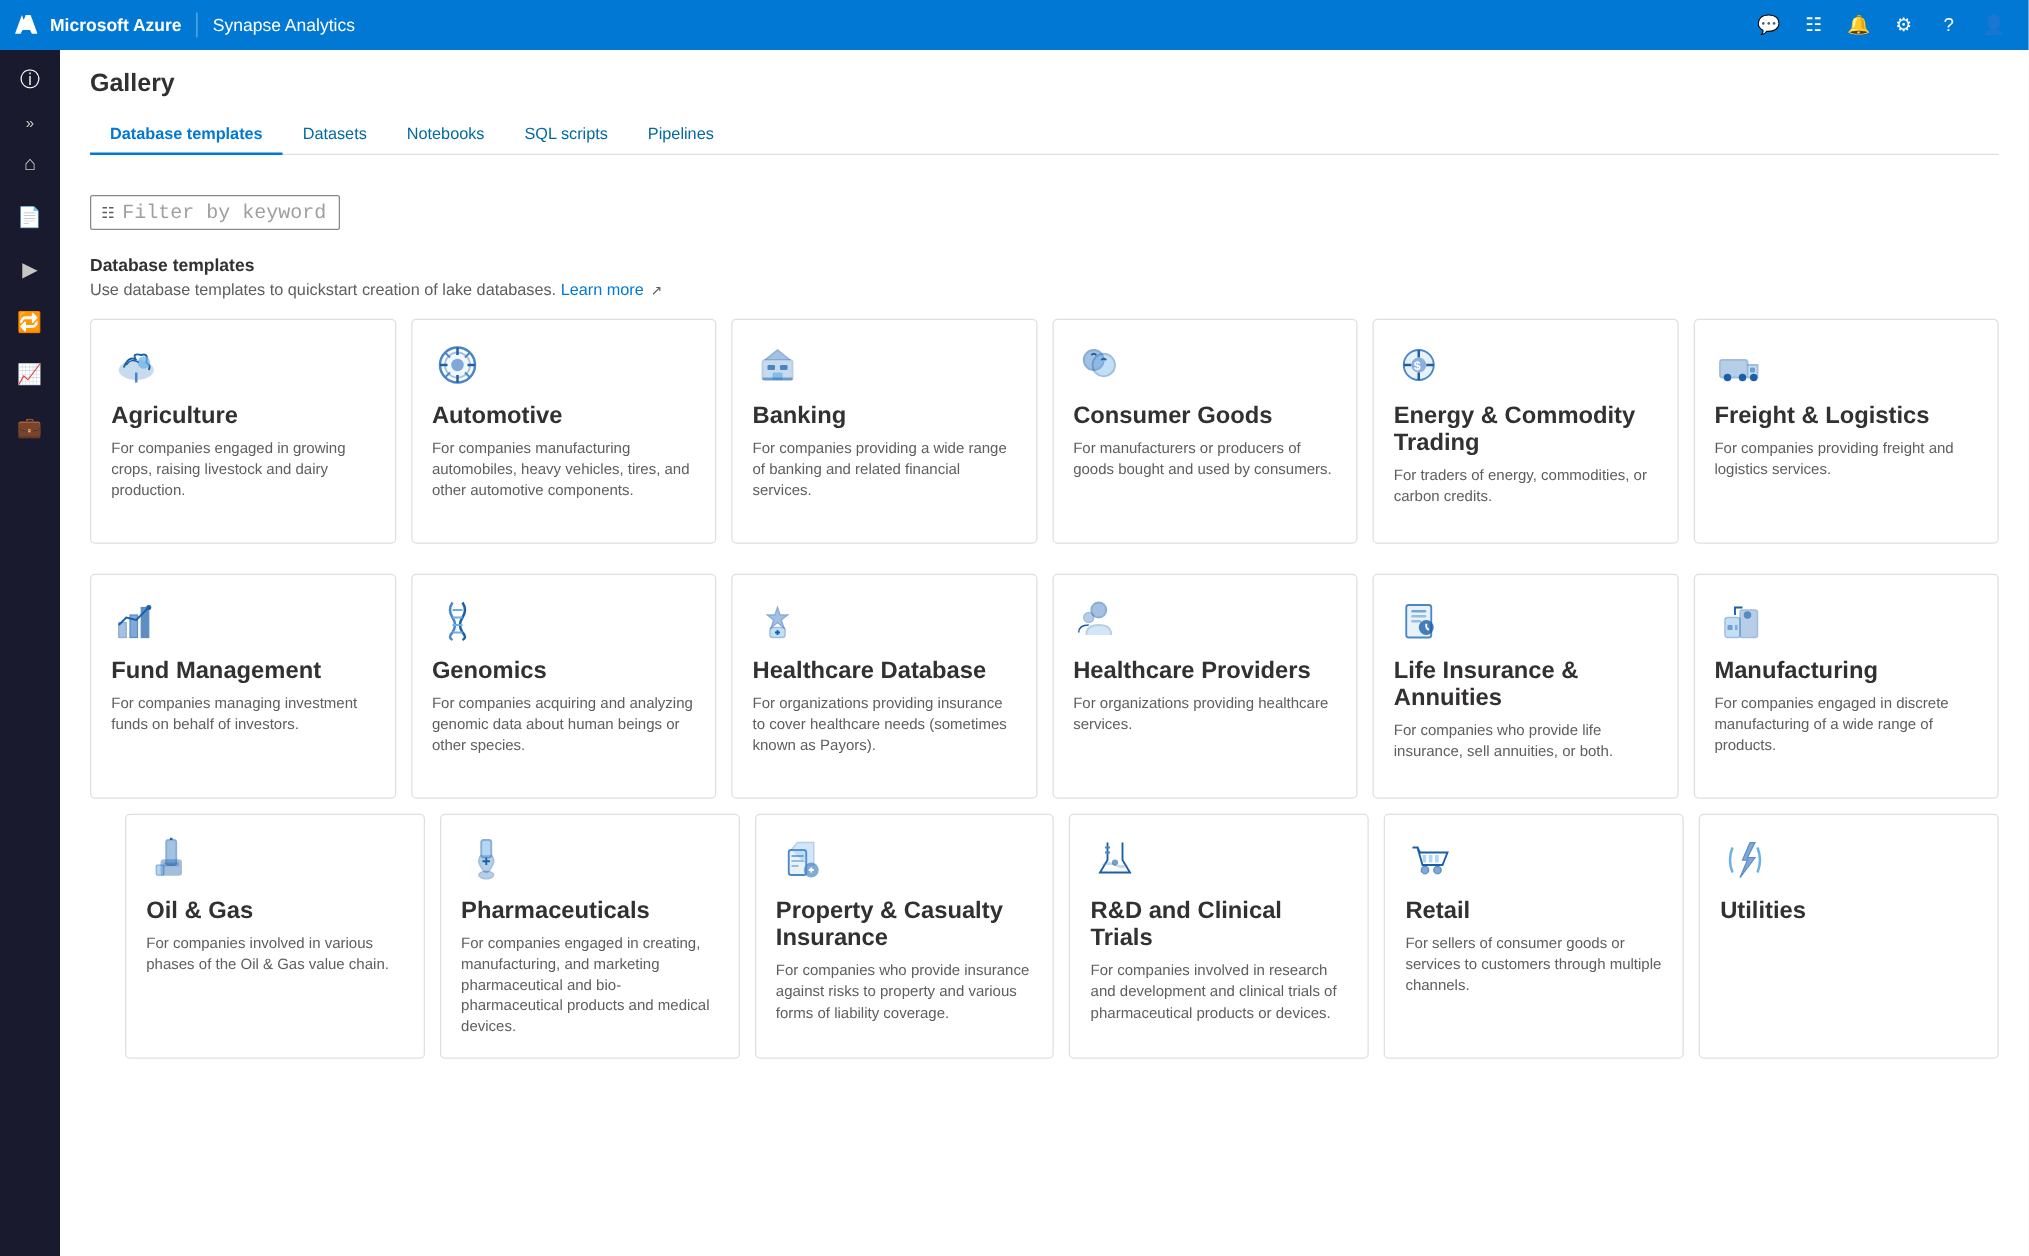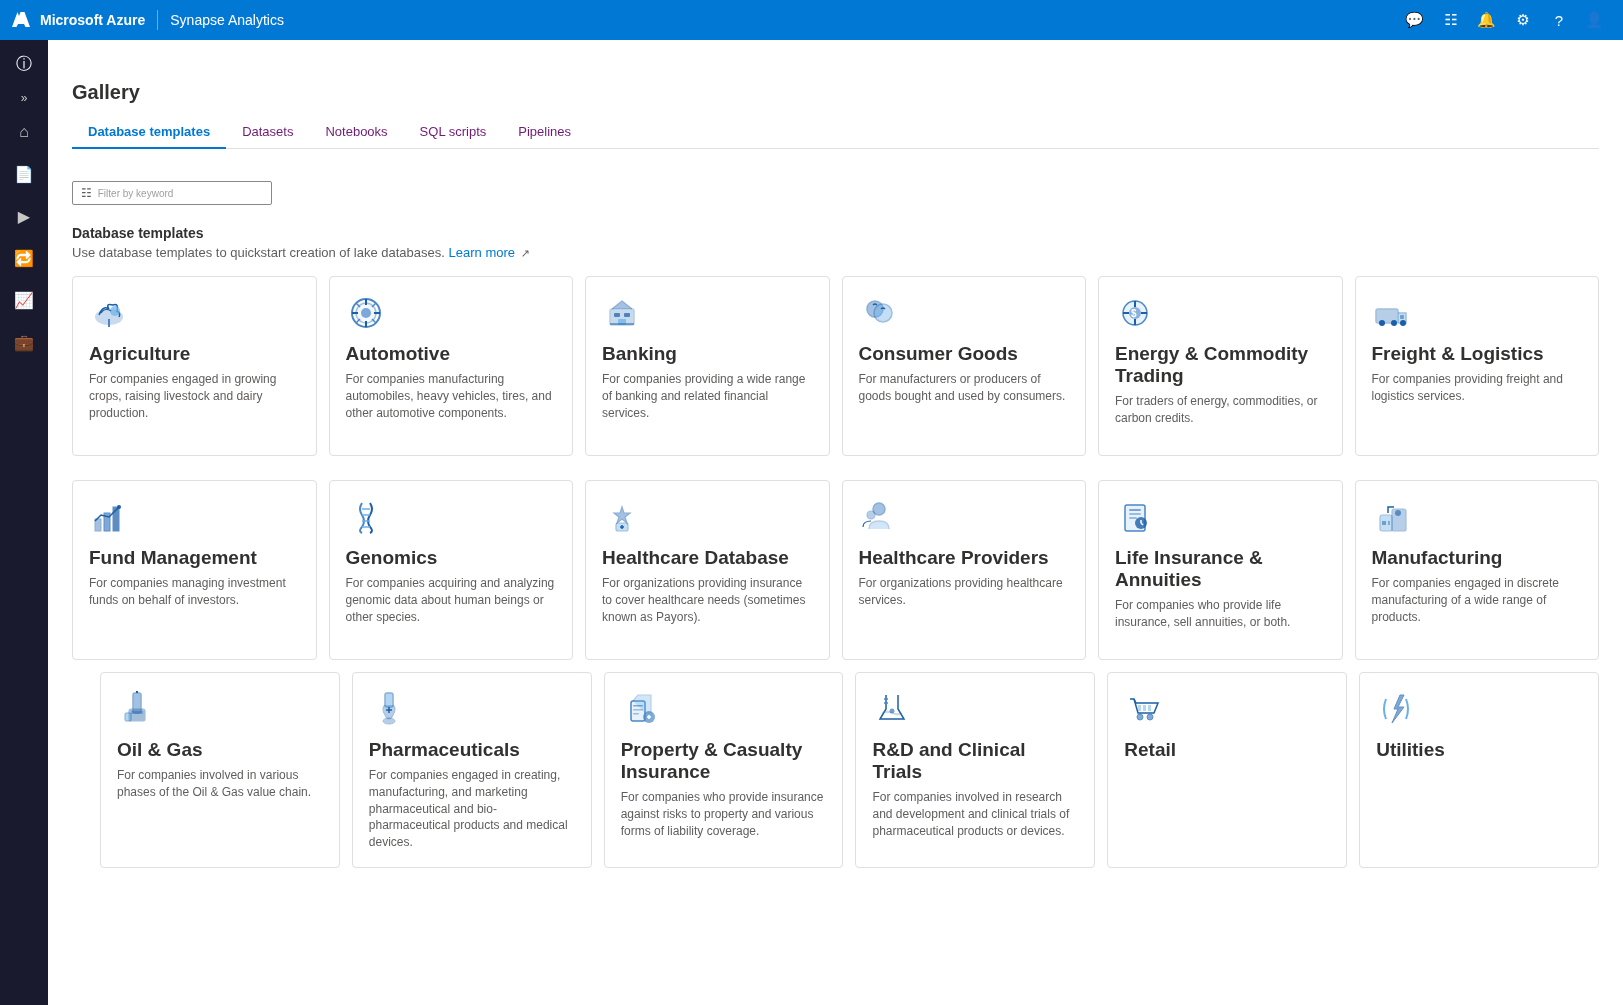--- a/index.html
+++ b/index.html
@@ -93,40 +93,39 @@
     
     .main {
       flex: 1;
       background: white;
       overflow-y: auto;
       padding: 0;
     }
 
     .page-header {
       padding: 16px 24px 16px 24px;
-      margin-top: 25px;
     }
     .page-title {
       font-size: 20px;
       font-weight: 600;
       color: #323130;
       margin-bottom: 12px;
     }
 
     
     .tabs {
       display: flex;
       border-bottom: 1px solid #e1dfdd;
       gap: 0;
     }
     .tab {
       padding: 8px 16px;
       cursor: pointer;
       font-size: 13px;
-      color: #701a75;
+      color: #0369a1;
       border-bottom: 2px solid transparent;
       margin-bottom: -1px;
     }
     .tab.active {
       color: #0078d4;
       border-bottom: 2px solid #0078d4;
       font-weight: 600;
     }
 
     
@@ -147,23 +146,24 @@
       border-radius: 2px;
       padding: 4px 8px;
       width: 200px;
       gap: 6px;
       background: white;
     }
     .filter-icon { color: #605e5c; font-size: 12px; }
     .filter-input {
       border: none;
       outline: none;
-      font-size: 10px;
+      font-size: 16px;
       color: #737373;
       width: 100%;
+      font-family: Liberation Mono, monospace;
     }
     .filter-input::placeholder { color: #a19f9d; }
 
     
     .section-heading {
       font-size: 14px;
       font-weight: 600;
       color: #323130;
       margin-bottom: 4px;
     }
@@ -544,20 +544,21 @@
               <path d="M4 8 L8 8 L12 22 L28 22 L32 12 L10 12" stroke="#1a5fa8" stroke-width="1.5" fill="none"></path>
               <path d="M10 12 L8 8" stroke="#1a5fa8" stroke-width="1.5"></path>
               <circle cx="14" cy="26" r="3" fill="#4a86c8" opacity="0.7" stroke="#1a5fa8" stroke-width="1"></circle>
               <circle cx="24" cy="26" r="3" fill="#4a86c8" opacity="0.7" stroke="#1a5fa8" stroke-width="1"></circle>
               <rect x="12" y="14" width="3" height="6" fill="#6ab0e8" opacity="0.5"></rect>
               <rect x="17" y="14" width="3" height="6" fill="#6ab0e8" opacity="0.5"></rect>
               <rect x="22" y="14" width="3" height="6" fill="#6ab0e8" opacity="0.5"></rect>
             </svg>
           </div>
           <div class="card-title">Retail</div>
+          <div class="card-description">For sellers of consumer goods or services to customers through multiple channels.</div>
         </div>
 
         <div class="template-card">
           <div class="card-icon">
             <svg viewBox="0 0 36 36" fill="none">
               <path d="M22 4 L16 18 L20 18 L14 32 L26 16 L20 16 L26 4 Z" fill="#4a86c8" opacity="0.7" stroke="#1a5fa8" stroke-width="1"></path>
               <path d="M8 8 Q4 18 8 28" stroke="#6ab0e8" stroke-width="2" fill="none"></path>
               <path d="M28 8 Q32 18 28 28" stroke="#6ab0e8" stroke-width="2" fill="none"></path>
             </svg>
           </div>

